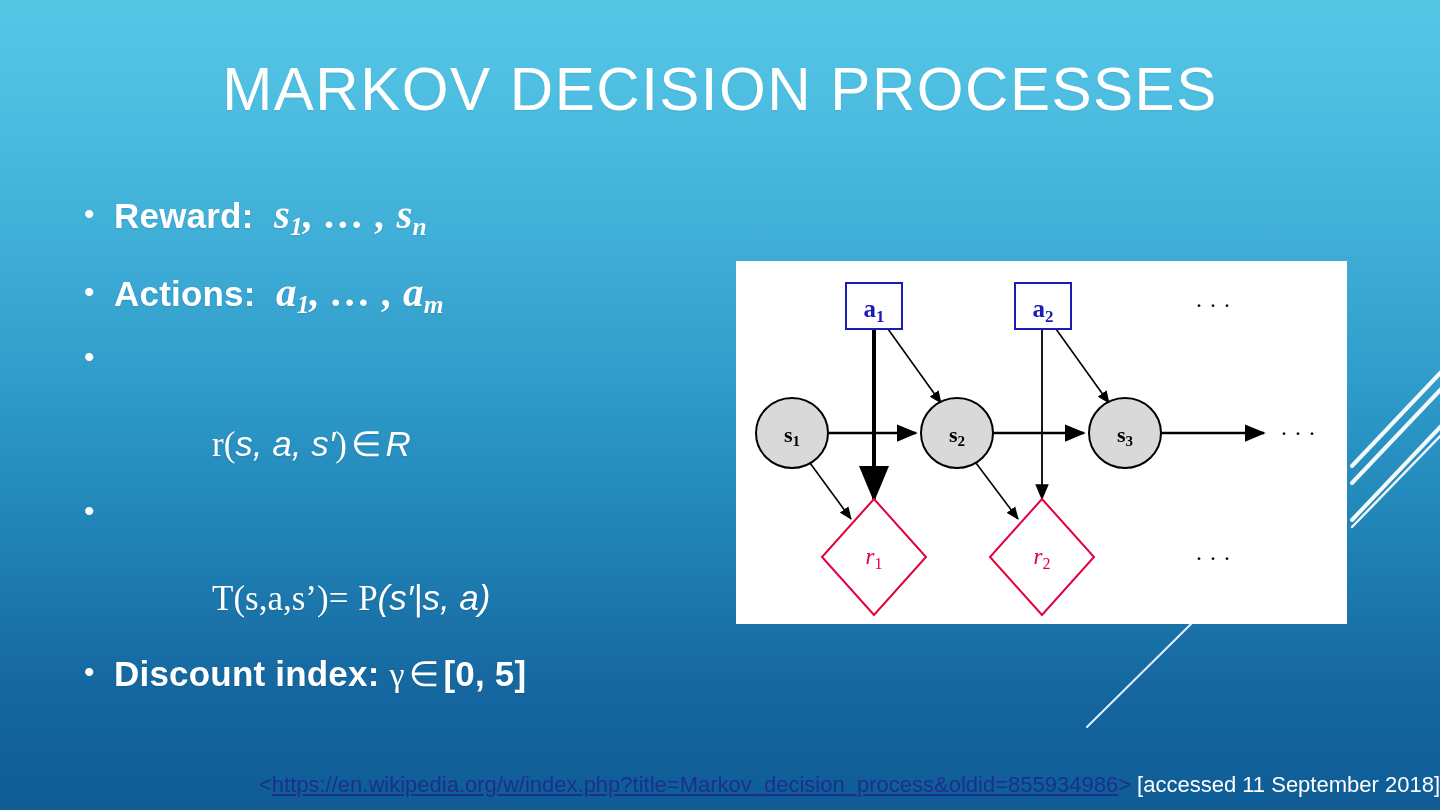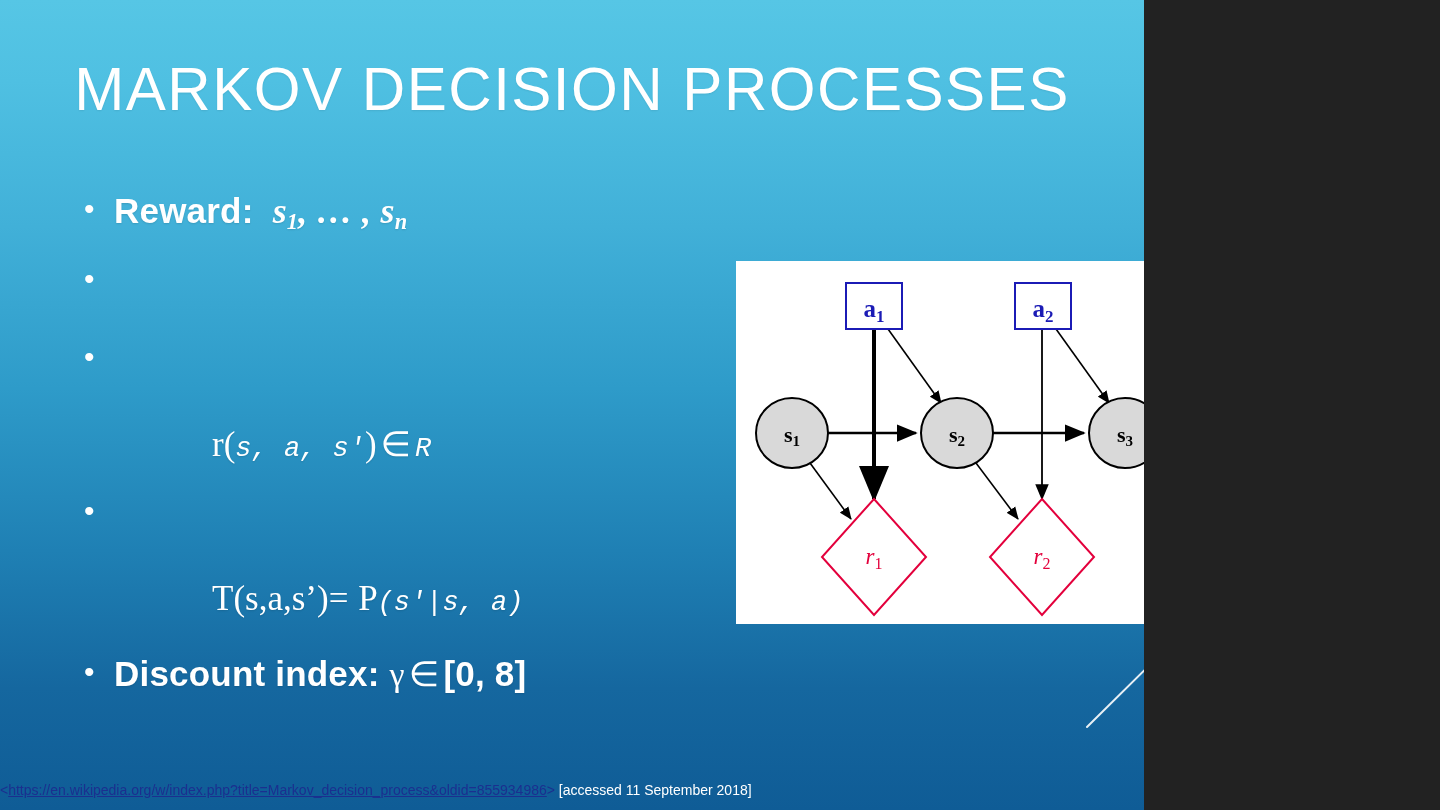--- a/index.html
+++ b/index.html
@@ -2,21 +2,21 @@
 <html><head>
 <meta charset="utf-8">
 <style>
   html, body {
     margin: 0;
     padding: 0;
     background: #222;
   }
   .slide {
     position: relative;
-    width: 1144px;
+    width: 1440px;
     height: 810px;
     overflow: hidden;
     background: linear-gradient(180deg,
         #56c6e5 0%,
         #4fc0e2 10%,
         #41b0d8 28%,
         #2e9bc9 48%,
         #1f80b4 68%,
         #15679f 85%,
         #0f5c96 100%);
@@ -76,32 +76,32 @@
     font-size: 35px;
     font-weight: bold;
     letter-spacing: 0.2px;
     white-space: nowrap;
     text-shadow: 0 1px 2px rgba(0,0,0,0.12);
   }
   .math {
     font-family: "Liberation Serif", serif;
     font-style: italic;
     font-weight: bold;
-    font-size: 36px;
+    font-size: 41px;
   }
   .math-sub {
     font-size: 0.62em;
     vertical-align: -0.28em;
     font-style: italic;
   }
   .mathlight {
-    font-family: Liberation Mono, monospace;
+    font-family: Liberation Sans, sans-serif;
     font-style: italic;
     font-weight: normal;
-    font-size: 27px;
+    font-size: 35px;
   }
   .upright {
     font-family: "Liberation Serif", serif;
     font-style: normal;
     font-weight: normal;
   }
   
   .formula {
     padding-left: 128px;
     height: 76px;
@@ -135,22 +135,22 @@
     background: #ffffff;
   }
   .figure svg { display: block; }
 
   
   .footer {
     position: absolute;
     left: 0;
     right: 0;
     bottom: 12px;
-    text-align: left;
-    font-size: 14px;
+    text-align: right;
+    font-size: 22px;
     color: #ffffff;
     white-space: nowrap;
     font-family: "Liberation Sans", sans-serif;
   }
   .footer .url {
     color: #1b2f8f;
     text-decoration: underline;
   }
   .footer .angle { color: #1b2f8f; }
 </style>
@@ -176,20 +176,24 @@
     <div class="row">
       <span class="bullet-dot">•</span>
       <span class="row-text">
         <span>Reward:</span>
         <span class="math">&nbsp;<span>s</span><span class="math-sub">1</span><span>, … , </span><span>s</span><span class="math-sub">n</span></span>
       </span>
     </div>
 
     <div class="row">
       <span class="bullet-dot">•</span>
+      <span class="row-text">
+        <span>Actions:</span>
+        <span class="math">&nbsp;<span>a</span><span class="math-sub">1</span><span>, … , </span><span>a</span><span class="math-sub">m</span></span>
+      </span>
     </div>
 
     <div class="row">
       <span class="bullet-dot">•</span>
     </div>
 
     <div class="formula">
       <span class="upright">r</span>
         <span class="upright">(</span>
         <span class="mathlight">s, a, s′</span>
@@ -203,21 +207,21 @@
     </div>
 
     <div class="formula">
       <span class="upright">T</span><span class="upright">(s,a,s’)</span><span class="upright">=</span>&nbsp;<span class="upright">P</span><span class="mathlight">(s′|s, a)</span>
     </div>
 
     <div class="row">
       <span class="bullet-dot">•</span>
       <span class="row-text">
         <span>Discount index:</span>
-        <span class="gamma">γ</span><span class="op">∈</span><span>[0, 8]</span>
+        <span class="gamma">γ</span><span class="op">∈</span><span>[0, 5]</span>
       </span>
     </div>
 
   </div>
 
   <div class="figure">
     <svg width="611" height="363" viewBox="0 0 611 363">
       <defs>
         <marker id="ah" viewBox="0 0 12 10" refX="11" refY="5" markerWidth="9" markerHeight="8" orient="auto-start-reverse">
           <path d="M 0 0 L 12 5 L 0 10 z" fill="#000000"></path>

